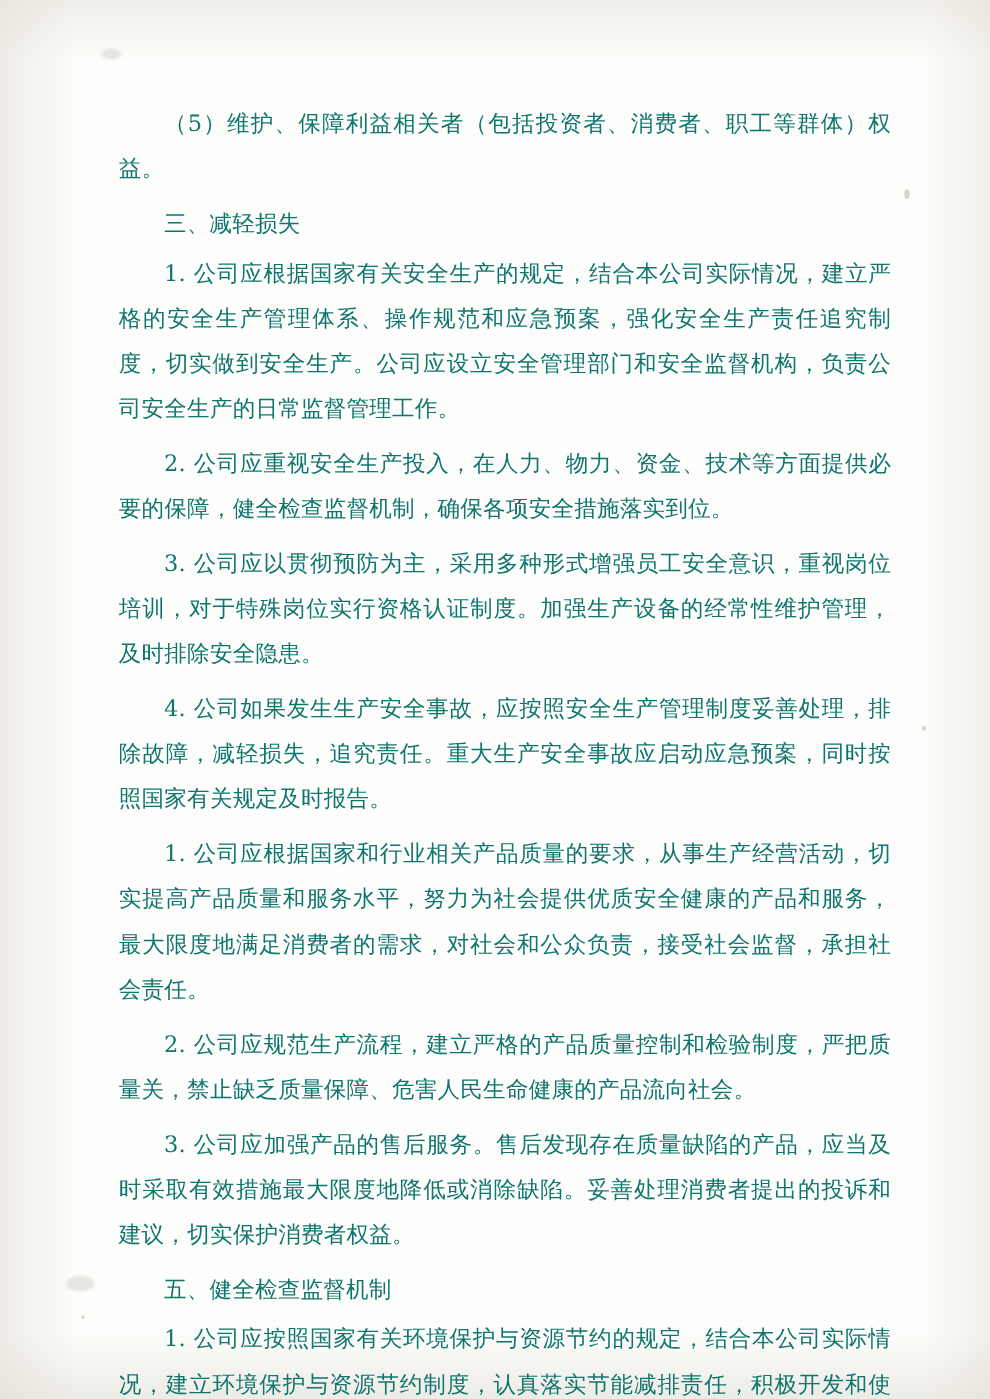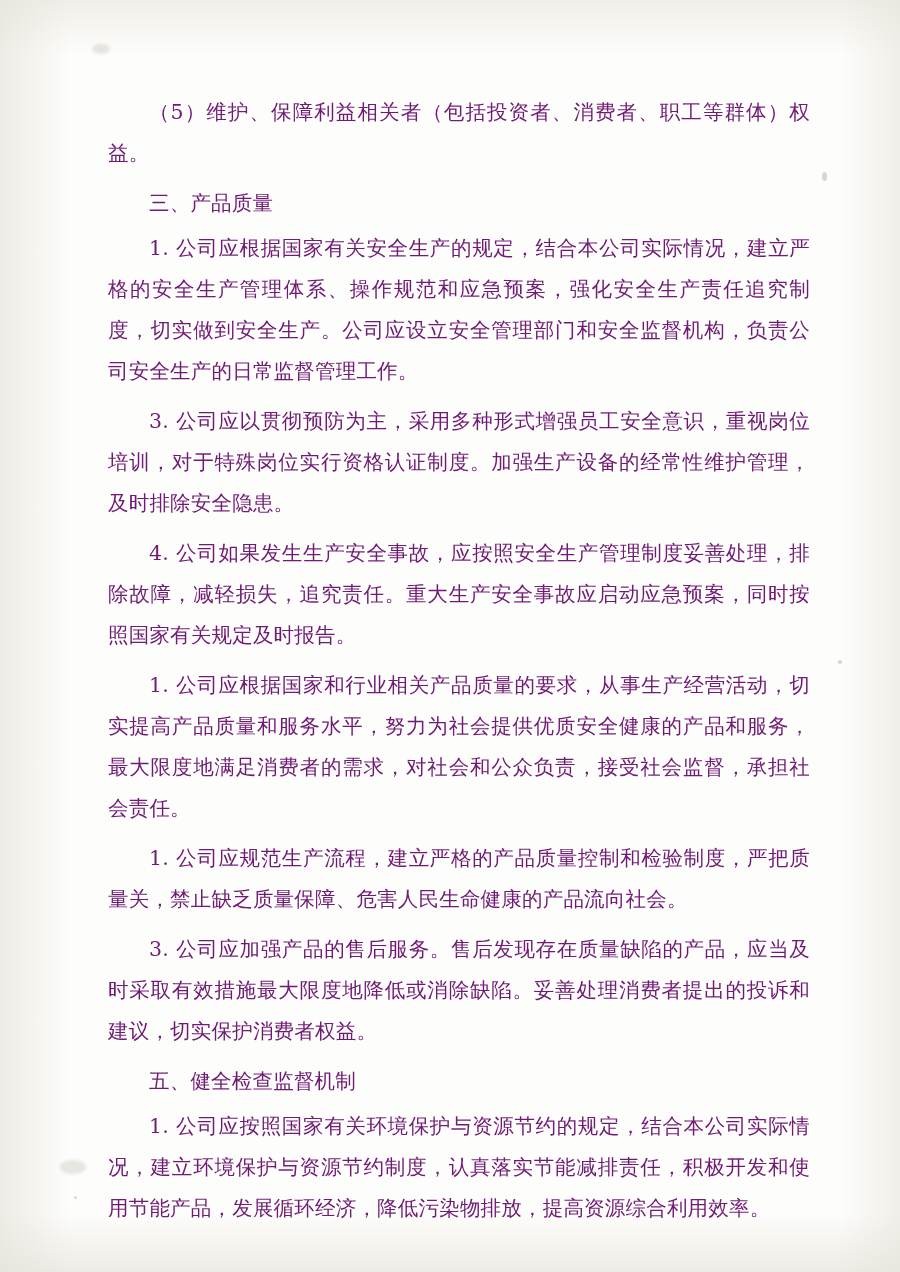--- a/index.html
+++ b/index.html
@@ -34,21 +34,21 @@
   .content {
     position: absolute;
     left: 108px;
     top: 92px;
     width: 702px;
   }
   p {
     margin: 0 0 9px 0;
     font-size: 20.5px;
     line-height: 41px;
-    color: #701a75;
+    color: #0f766e;
     text-align: justify;
     text-justify: inter-ideograph;
     letter-spacing: 0.2px;
   }
   p.indent {
     text-indent: 2em;
   }
   p.heading {
     text-indent: 2em;
     margin-bottom: 4px;
@@ -78,33 +78,34 @@
   <div class="speck" style="left:822px; top:172px; width:5px; height:9px;"></div>
   <div class="speck" style="left:838px; top:660px; width:4px; height:4px;"></div>
   <div class="speck" style="left:74px; top:1196px; width:3px; height:3px;"></div>
   <div class="smudge" style="left:60px; top:1160px; width:26px; height:14px;"></div>
   <div class="smudge" style="left:92px; top:44px; width:18px; height:10px;"></div>
 
   <div class="content">
 
     <p class="indent">（5）维护、保障利益相关者（包括投资者、消费者、职工等群体）权益。</p>
 
-    <p class="heading">三、产品质量</p>
+    <p class="heading">三、减轻损失</p>
 
     <p class="indent">1. 公司应根据国家有关安全生产的规定，结合本公司实际情况，建立严格的安全生产管理体系、操作规范和应急预案，强化安全生产责任追究制度，切实做到安全生产。公司应设立安全管理部门和安全监督机构，负责公司安全生产的日常监督管理工作。</p>
 
+    <p class="indent">2. 公司应重视安全生产投入，在人力、物力、资金、技术等方面提供必要的保障，健全检查监督机制，确保各项安全措施落实到位。</p>
 
     <p class="indent">3. 公司应以贯彻预防为主，采用多种形式增强员工安全意识，重视岗位培训，对于特殊岗位实行资格认证制度。加强生产设备的经常性维护管理，及时排除安全隐患。</p>
 
     <p class="indent">4. 公司如果发生生产安全事故，应按照安全生产管理制度妥善处理，排除故障，减轻损失，追究责任。重大生产安全事故应启动应急预案，同时按照国家有关规定及时报告。</p>
 
 
     <p class="indent">1. 公司应根据国家和行业相关产品质量的要求，从事生产经营活动，切实提高产品质量和服务水平，努力为社会提供优质安全健康的产品和服务，最大限度地满足消费者的需求，对社会和公众负责，接受社会监督，承担社会责任。</p>
 
-    <p class="indent">1. 公司应规范生产流程，建立严格的产品质量控制和检验制度，严把质量关，禁止缺乏质量保障、危害人民生命健康的产品流向社会。</p>
+    <p class="indent">2. 公司应规范生产流程，建立严格的产品质量控制和检验制度，严把质量关，禁止缺乏质量保障、危害人民生命健康的产品流向社会。</p>
 
     <p class="indent">3. 公司应加强产品的售后服务。售后发现存在质量缺陷的产品，应当及时采取有效措施最大限度地降低或消除缺陷。妥善处理消费者提出的投诉和建议，切实保护消费者权益。</p>
 
     <p class="heading">五、健全检查监督机制</p>
 
     <p class="indent">1. 公司应按照国家有关环境保护与资源节约的规定，结合本公司实际情况，建立环境保护与资源节约制度，认真落实节能减排责任，积极开发和使用节能产品，发展循环经济，降低污染物排放，提高资源综合利用效率。</p>
 
   </div>
 </div>
 

